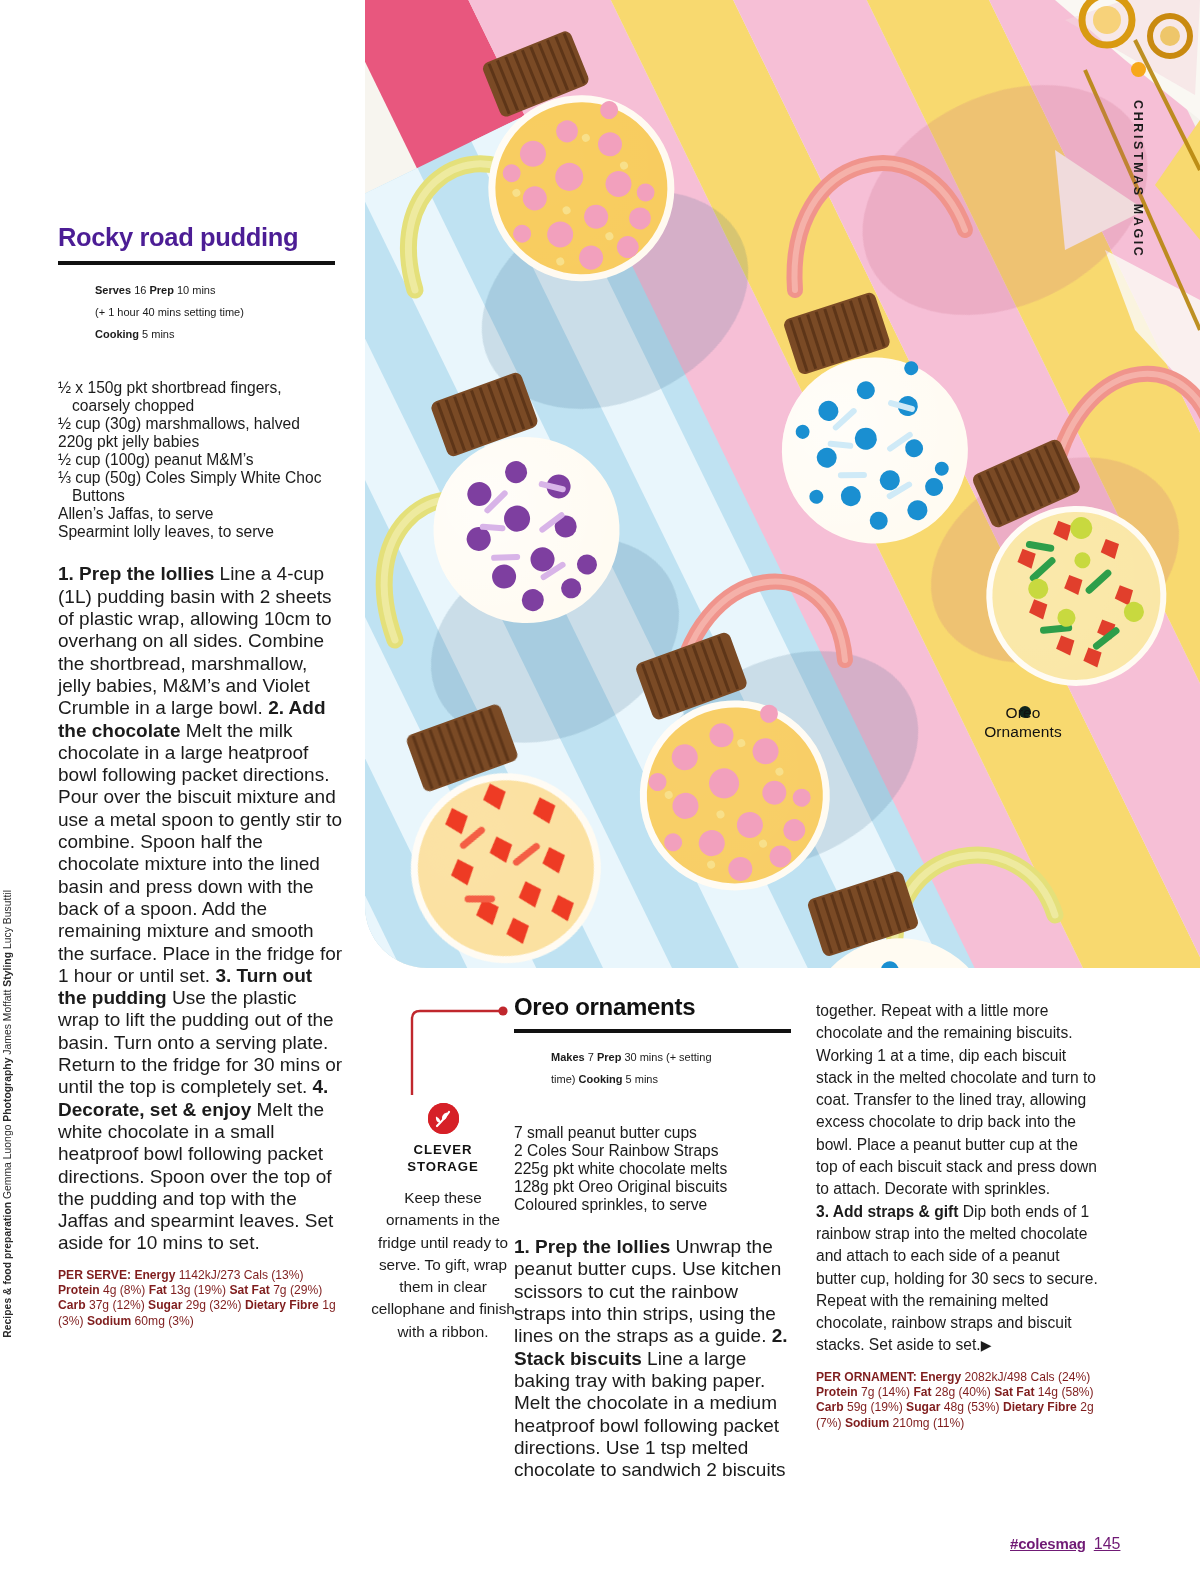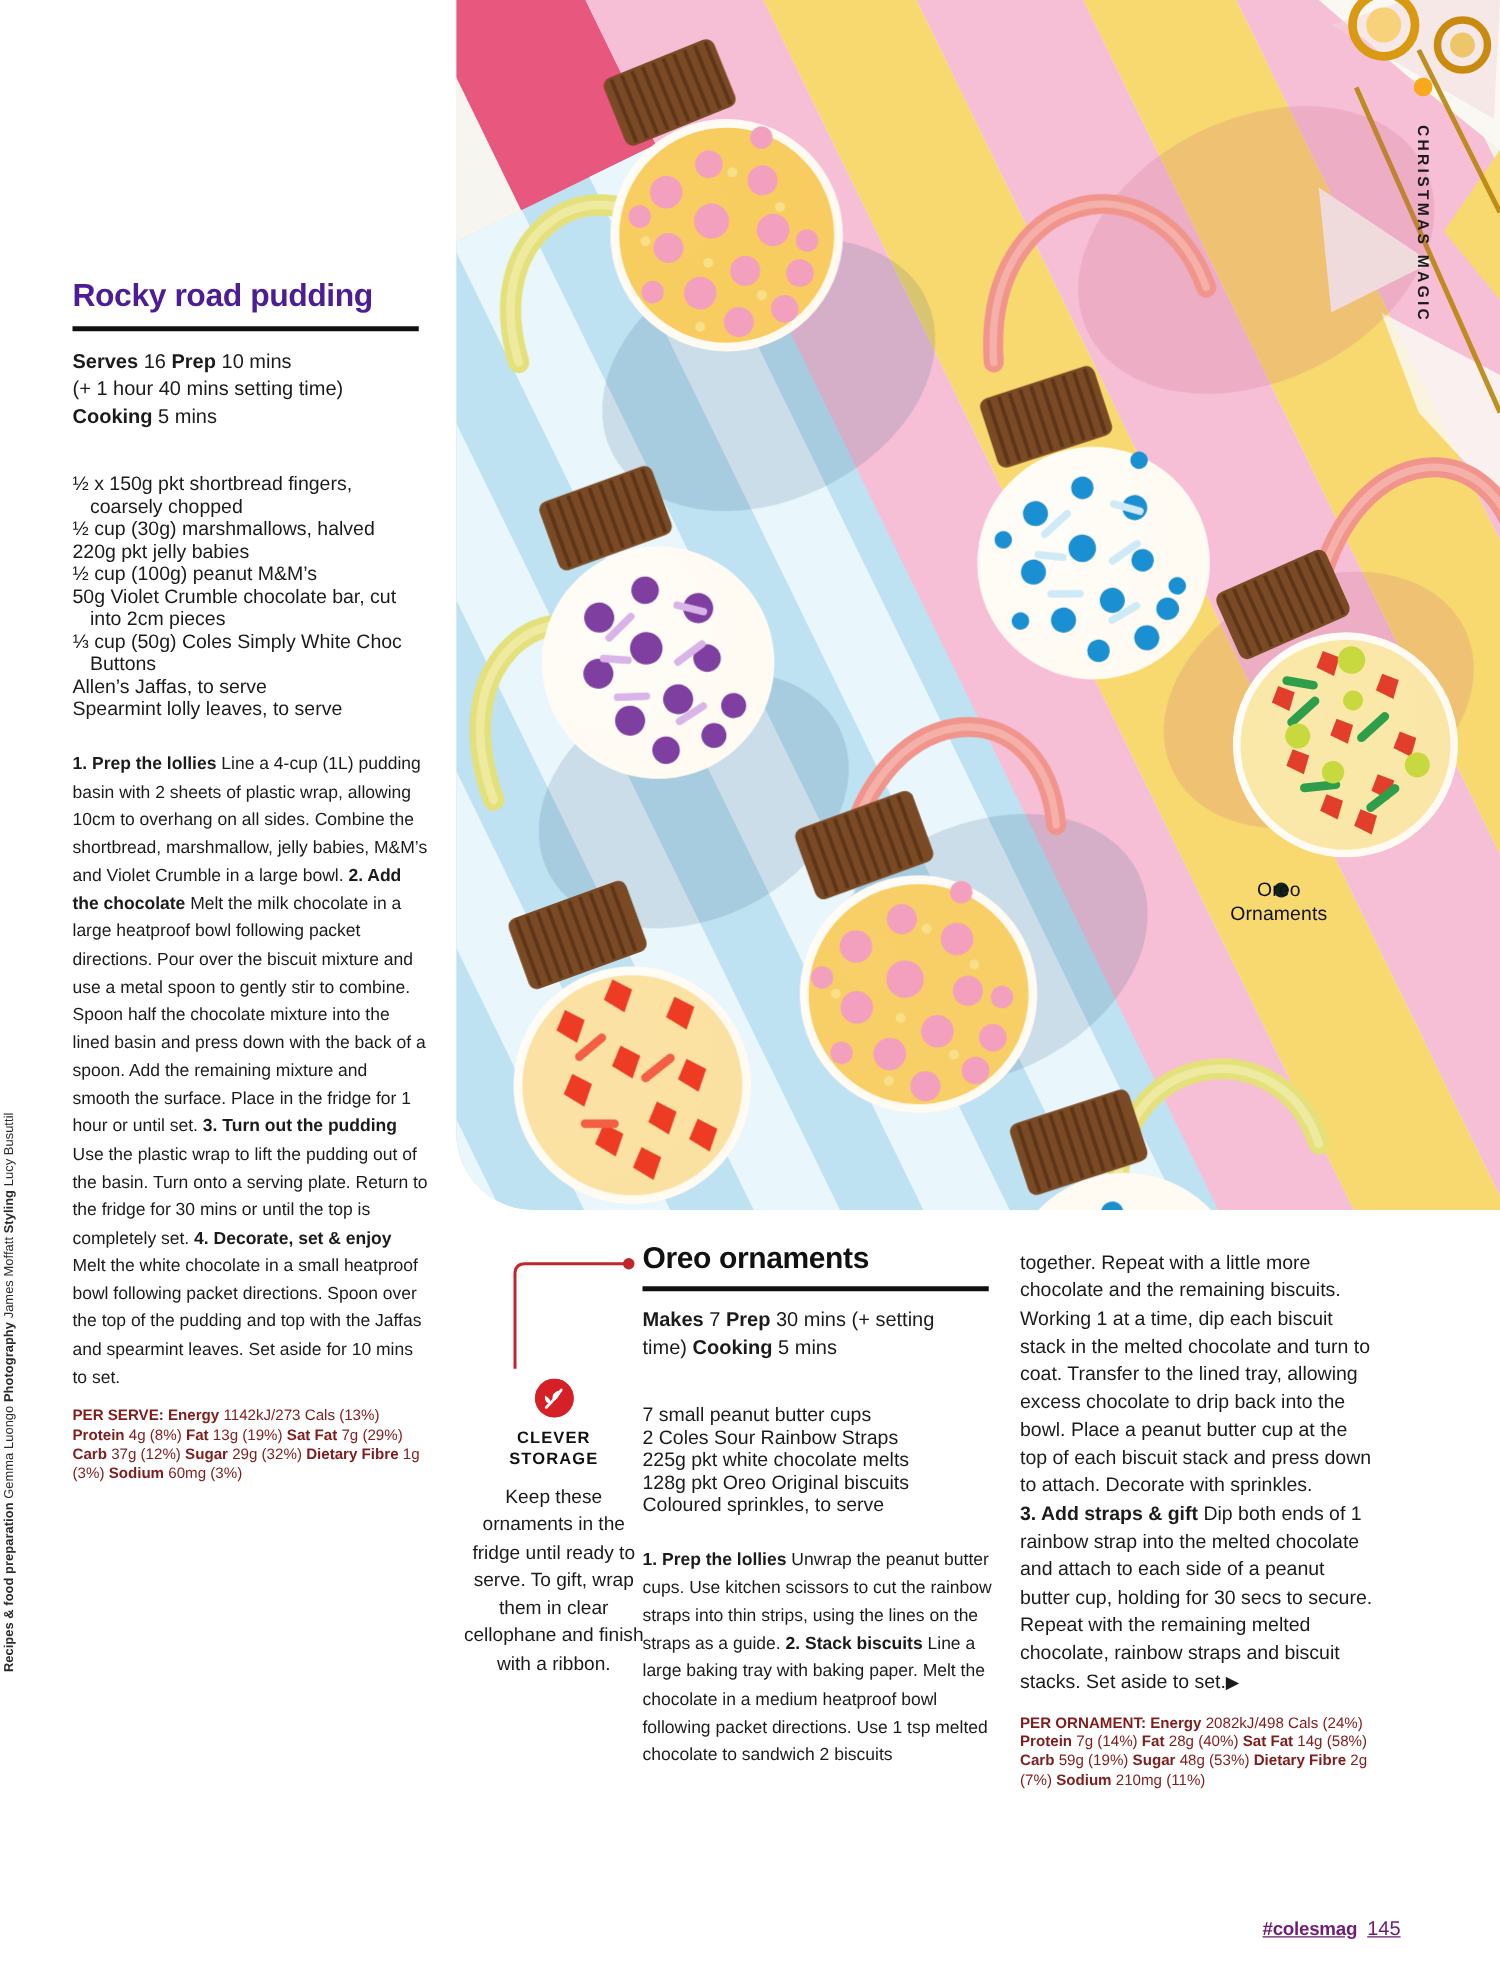--- a/index.html
+++ b/index.html
@@ -91,38 +91,39 @@
     color:#4c1d95;
   }
   .rule{
     height:3.6px;
     background:#111;
     margin:9px 0 14px 0;
   }
   .rule.wide{ width:277px; }
 
   .meta{
-    font-size:16px;
+    font-size:11px;
     line-height:22.3px;
     color:#1b1b1b;
+    margin-left:37px;
   }
   .meta b{ font-weight:700; }
 
   .ingredients{
     margin-top:34px;
     font-size:15.6px;
     line-height:18px;
     color:#1b1b1b;
   }
   .ing{ text-indent:0; padding-left:14px; }
   .ing > span{ margin-left:-14px; display:inline; }
 
   .method{
     margin-top:22px;
-    font-size:14px;
+    font-size:19px;
     line-height:22.3px;
     color:#1b1b1b;
     text-align:left;
   }
   .method b{ font-weight:700; }
   .method .step{ display:inline; }
 
   .nutrition{
     margin-top:13px;
     font-size:12.1px;
@@ -601,21 +602,20 @@
   <div class="meta" id="r1meta">
       <div><b>Serves </b>16  <b>Prep </b>10 mins</div>
       <div>(+ 1 hour 40 mins setting time)</div>
       <div><b>Cooking </b>5 mins</div>
     </div>
   <div class="ingredients" id="r1ing">
       <div class="ing"><span>½ x 150g pkt shortbread fingers, coarsely chopped</span></div>
       <div class="ing"><span>½ cup (30g) marshmallows, halved</span></div>
       <div class="ing"><span>220g pkt jelly babies</span></div>
       <div class="ing"><span>½ cup (100g) peanut M&amp;M’s</span></div>
-      <div class="ing"><span>50g Violet Crumble chocolate bar, cut into 2cm pieces</span></div>
       <div class="ing"><span>⅓ cup (50g) Coles Simply White Choc Buttons</span></div>
       <div class="ing"><span>Allen’s Jaffas, to serve</span></div>
       <div class="ing"><span>Spearmint lolly leaves, to serve</span></div>
     </div>
   <div class="method" id="r1steps"><span class="step"><b>1. Prep the lollies</b> Line a 4-cup (1L) pudding basin with 2 sheets of plastic wrap, allowing 10cm to overhang on all sides. Combine the shortbread, marshmallow, jelly babies, M&amp;M’s and Violet Crumble in a large bowl. </span><span class="step"><b>2. Add the chocolate</b> Melt the milk chocolate in a large heatproof bowl following packet directions. Pour over the biscuit mixture and use a metal spoon to gently stir to combine. Spoon half the chocolate mixture into the lined basin and press down with the back of a spoon. Add the remaining mixture and smooth the surface. Place in the fridge for 1 hour or until set. </span><span class="step"><b>3. Turn out the pudding</b> Use the plastic wrap to lift the pudding out of the basin. Turn onto a serving plate. Return to the fridge for 30 mins or until the top is completely set. </span><span class="step"><b>4. Decorate, set &amp; enjoy</b> Melt the white chocolate in a small heatproof bowl following packet directions. Spoon over the top of the pudding and top with the Jaffas and spearmint leaves. Set aside for 10 mins to set. </span></div>
   <div class="nutrition" id="r1nut"><b>PER SERVE: </b><b>Energy </b>1142kJ/273 Cals (13%) <b>Protein </b>4g (8%) <b>Fat </b>13g (19%) <b>Sat Fat </b>7g (29%) <b>Carb </b>37g (12%) <b>Sugar </b>29g (32%) <b>Dietary Fibre </b>1g (3%) <b>Sodium </b>60mg (3%)</div>
 </div>
 
 <svg class="connector" viewBox="0 0 160 110">
   <path d="M52 100 L52 24 Q52 16 60 16 L142 16" fill="none" stroke="#c0272d" stroke-width="2.4"></path>

